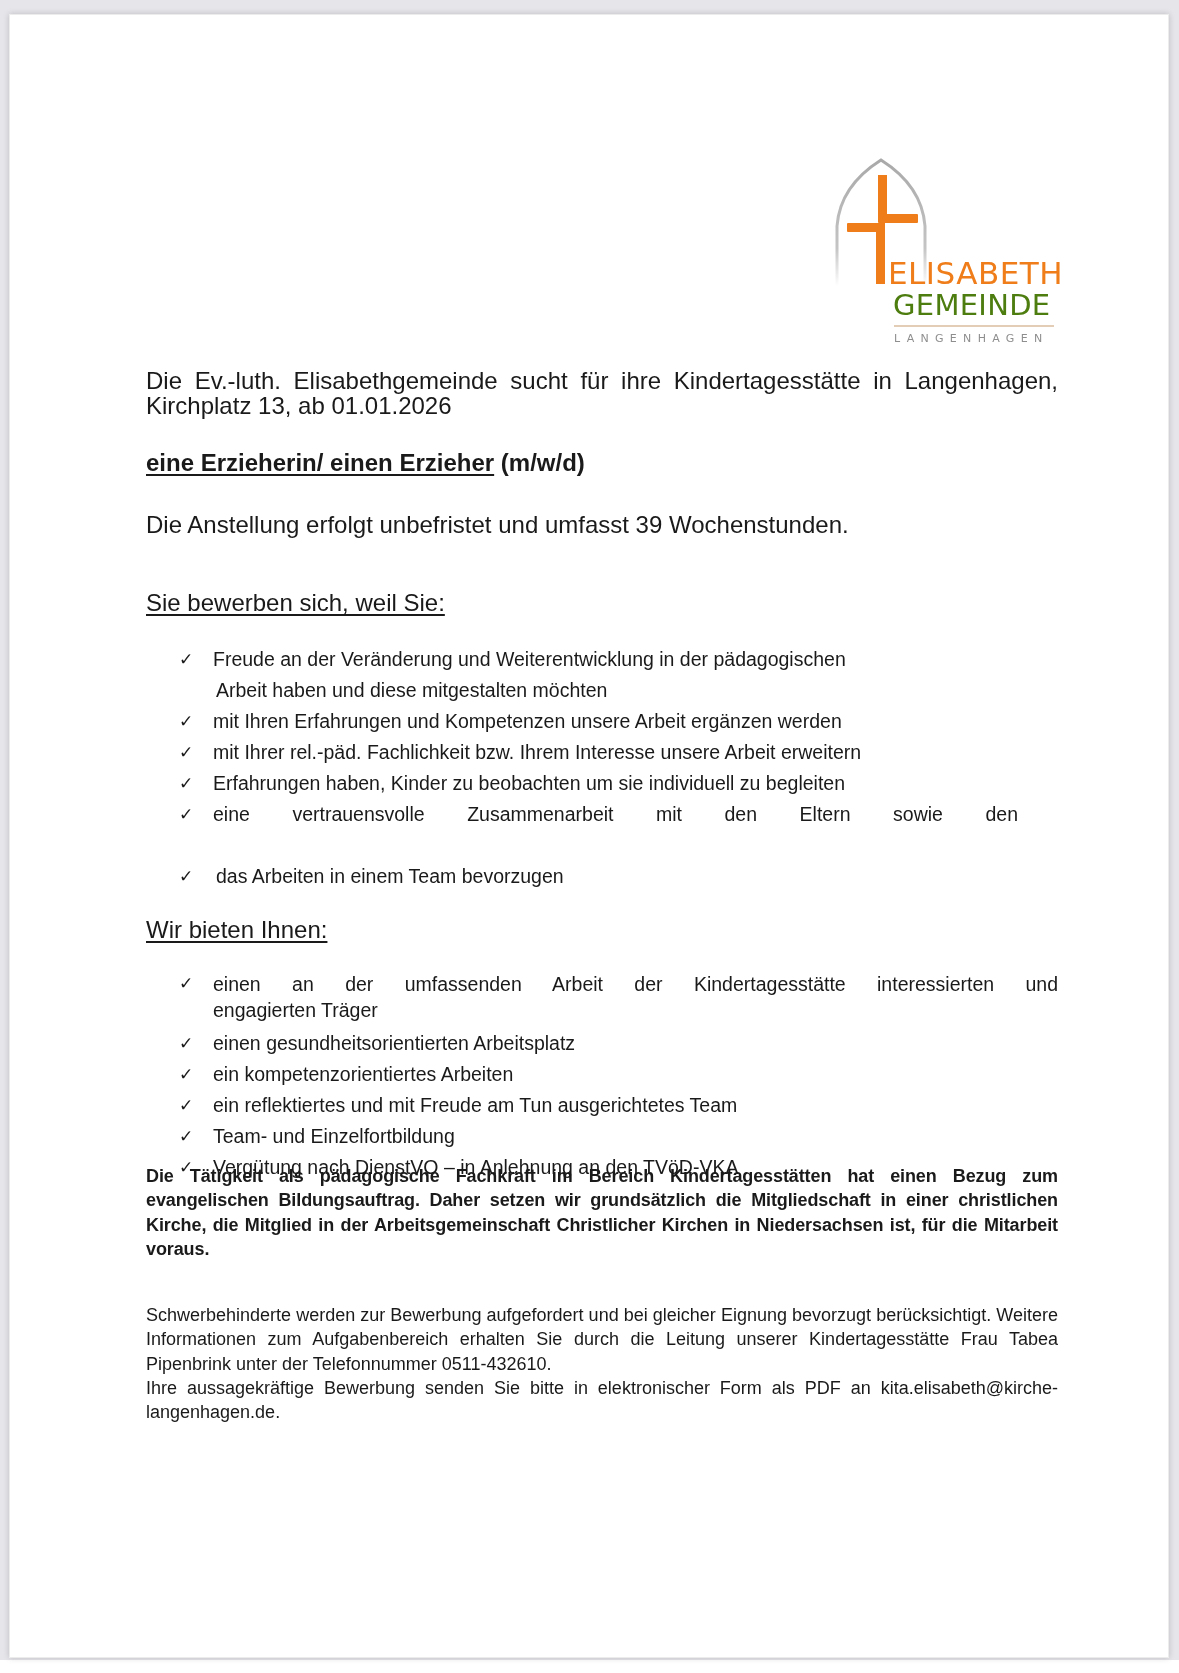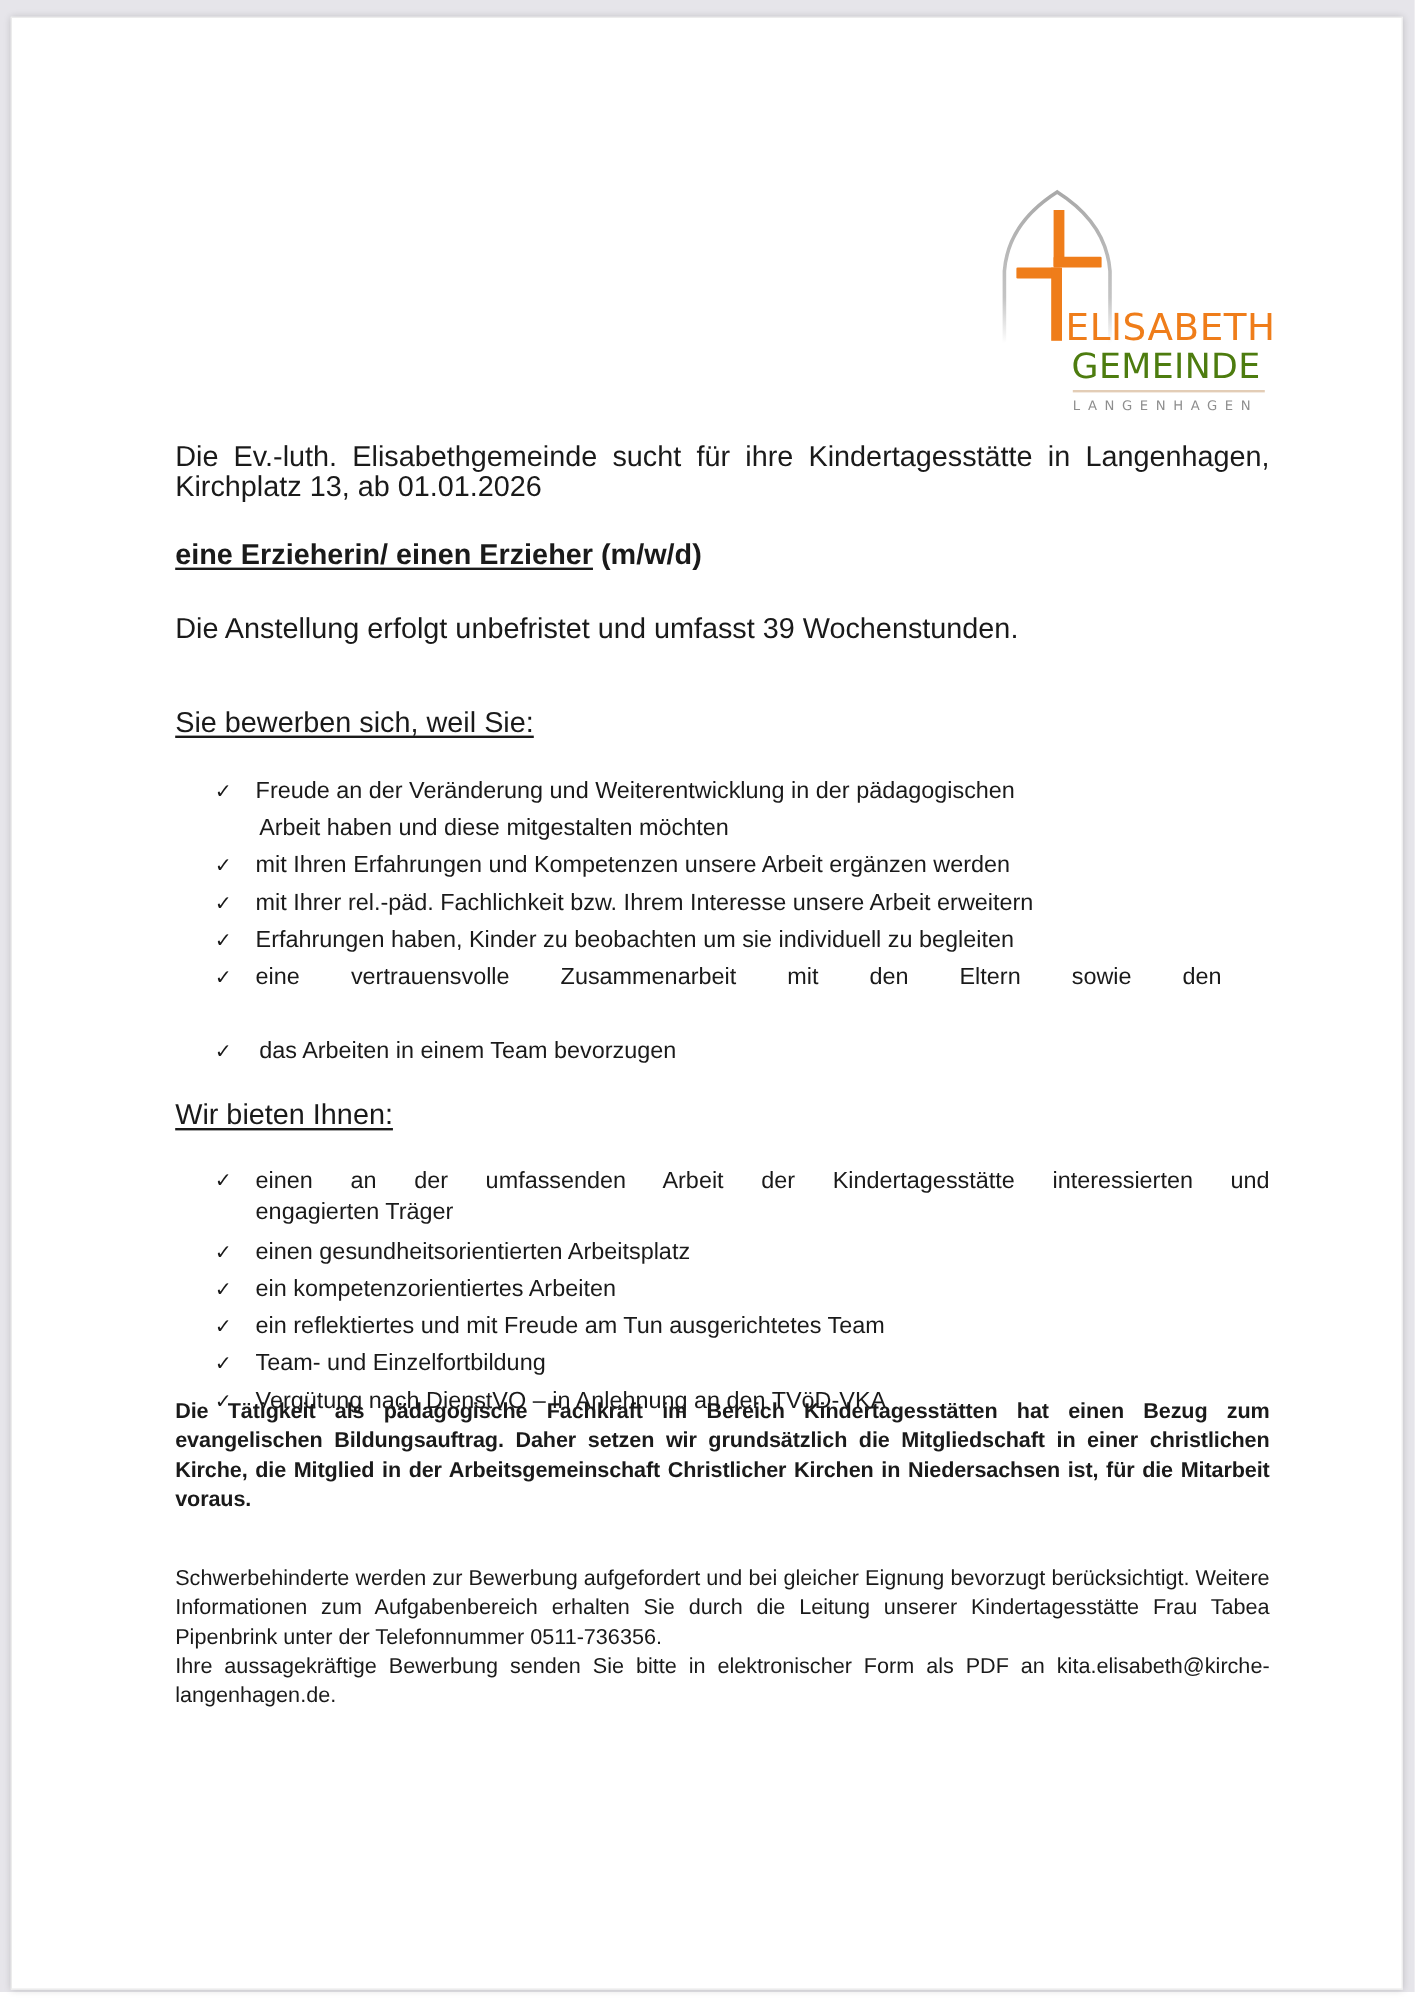--- a/index.html
+++ b/index.html
@@ -138,14 +138,14 @@
     <div>Team- und Einzelfortbildung</div>
   </li>
   <li style="height:31px; line-height:31px;">
     <span class="chk">✓</span>
     <div>Vergütung nach DienstVO – in Anlehnung an den TVöD-VKA</div>
   </li>
 </ul>
 
 <div class="txt just bold-para" style="top:1164px;">Die Tätigkeit als pädagogische Fachkraft im Bereich Kindertagesstätten hat einen Bezug zum evangelischen Bildungsauftrag. Daher setzen wir grundsätzlich die Mitgliedschaft in einer christlichen Kirche, die Mitglied in der Arbeitsgemeinschaft Christlicher Kirchen in Niedersachsen ist, für die Mitarbeit voraus.</div>
 
-<div class="txt just small-para" style="top:1303px;">Schwerbehinderte werden zur Bewerbung aufgefordert und bei gleicher Eignung bevorzugt berücksichtigt. Weitere Informationen zum Aufgabenbereich erhalten Sie durch die  Leitung unserer Kindertagesstätte Frau Tabea Pipenbrink unter der Telefonnummer 0511-736356.</div>
+<div class="txt just small-para" style="top:1303px;">Schwerbehinderte werden zur Bewerbung aufgefordert und bei gleicher Eignung bevorzugt berücksichtigt. Weitere Informationen zum Aufgabenbereich erhalten Sie durch die  Leitung unserer Kindertagesstätte Frau Tabea Pipenbrink unter der Telefonnummer 0511-432610.</div>
 <div class="txt just small-para" style="top:1376px;">Ihre aussagekräftige Bewerbung senden Sie bitte in elektronischer Form als PDF an kita.elisabeth@kirche-langenhagen.de.</div>
 
 </body></html>

